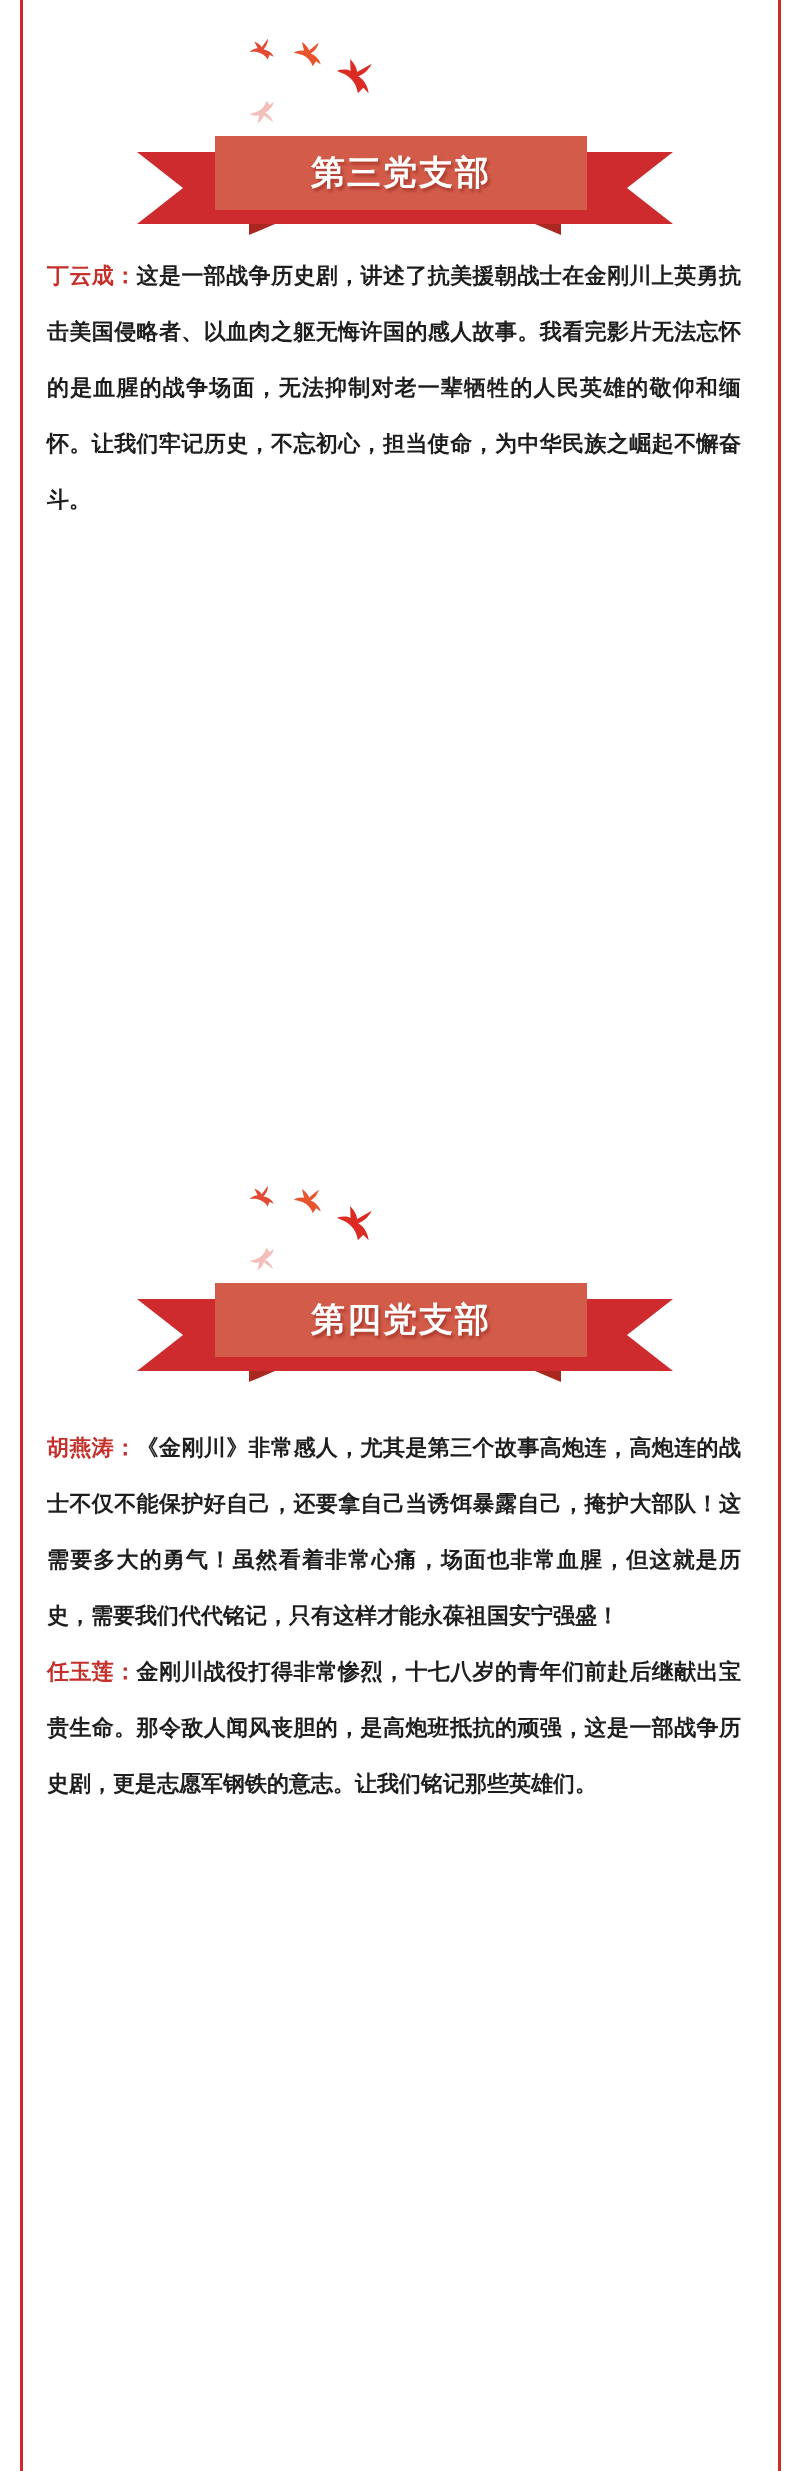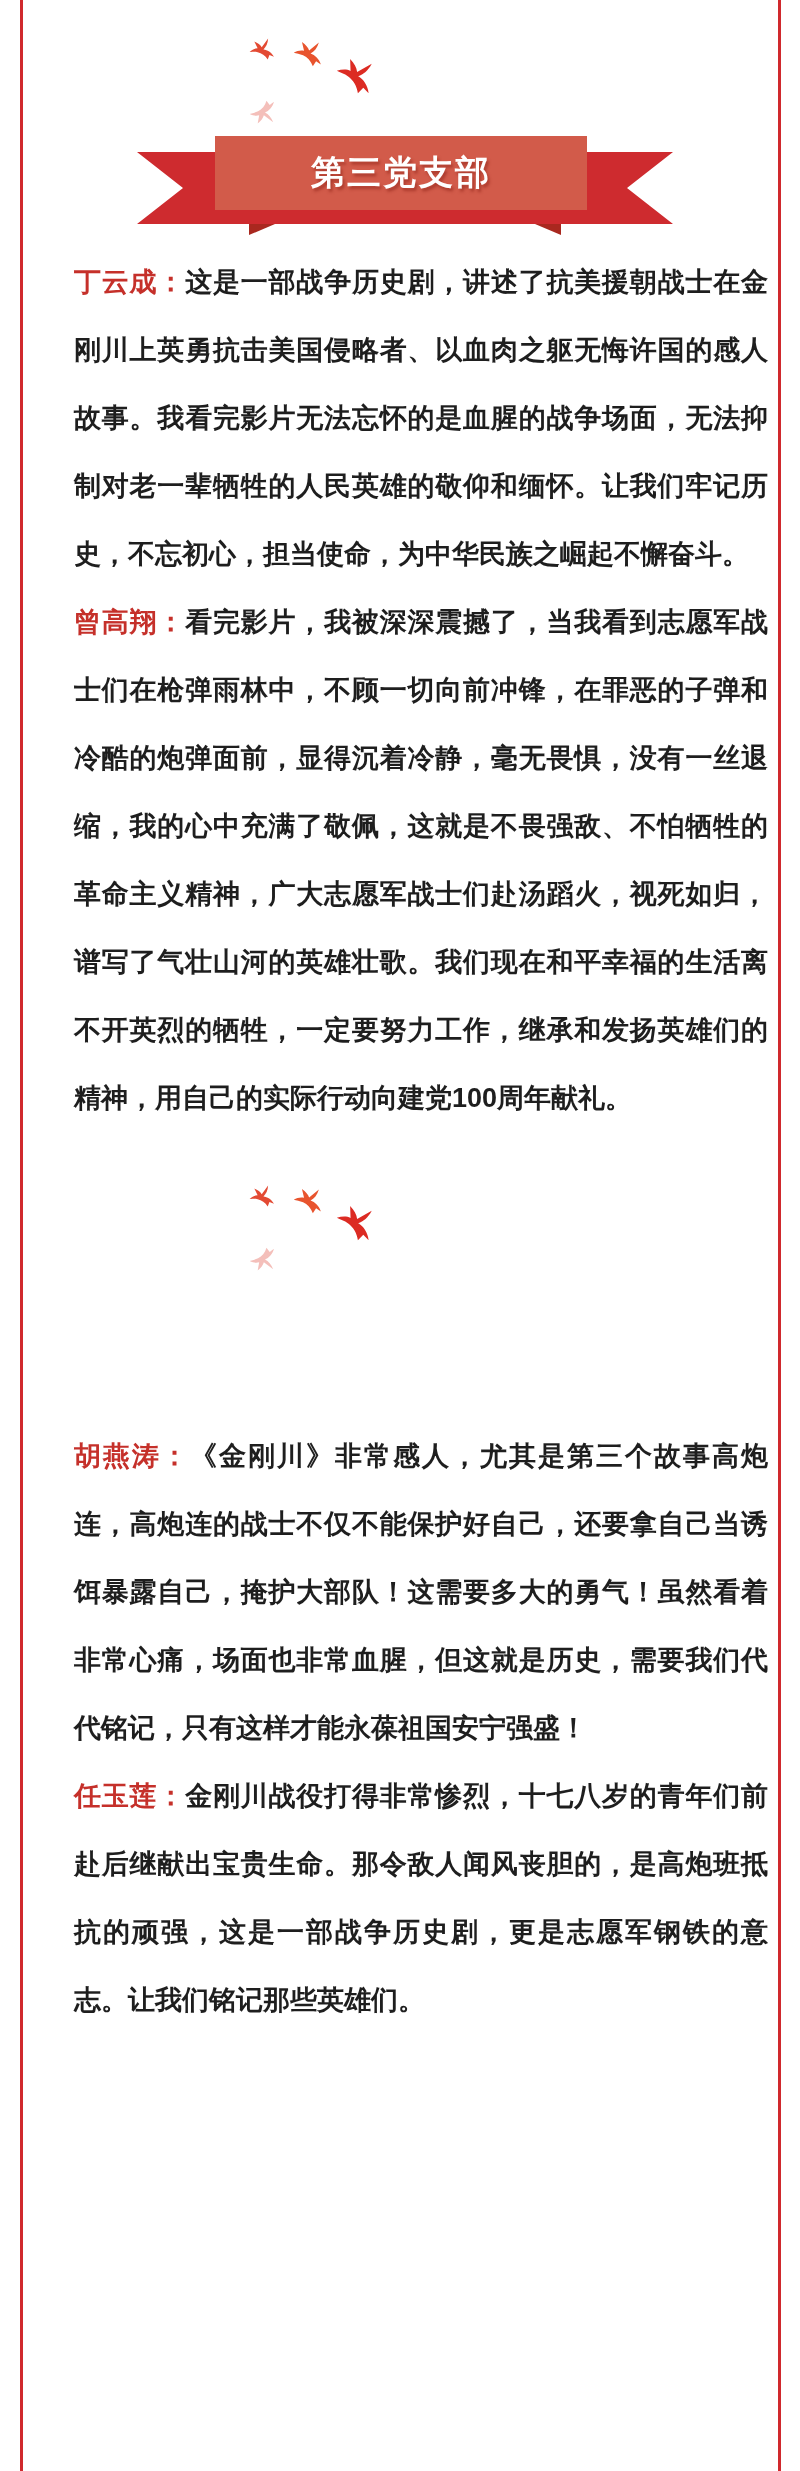--- a/index.html
+++ b/index.html
@@ -52,27 +52,27 @@
   }
   .banner-title {
     color: var(--banner-text, #FFFFFF);
     font-size: 34px; font-weight: 700; letter-spacing: 2px;
     text-shadow: 2px 3px 3px rgba(141, 32, 22, 0.55);
     white-space: nowrap;
   }
 
   
   .text {
-    position: absolute; left: 74px; width: 694px;
-    font-size: 27px; line-height: 68px; font-weight: 700;
+    position: absolute; left: 47px; width: 694px;
+    font-size: 22px; line-height: 56px; font-weight: 700;
     color: var(--body-text, #1E1E1E);
     text-align: justify;
   }
   .section-1 .text { top: 248px; }
-  .section-2 .text { top: 275px; }
+  .section-2 .text { top: 275px; font-family: Liberation Mono, monospace; }
   .para { margin: 0; }
   .speaker { color: var(--speaker-name, #C5302A); font-weight: 700; }
 
   .svg-defs { position: absolute; width: 0; height: 0; overflow: hidden; }
 </style>
 </head>
 <body>
 
 <svg class="svg-defs" xmlns="http://www.w3.org/2000/svg" aria-hidden="true">
   <defs>
@@ -101,36 +101,43 @@
     <div class="ribbon">
       <div class="band"></div>
       <div class="fold fold-l"></div>
       <div class="fold fold-r"></div>
       <div class="panel">
         <span class="banner-title">第三党支部</span>
       </div>
     </div>
     <div class="text">
         <p class="para"><span class="speaker">丁云成：</span><span class="content">这是一部战争历史剧，讲述了抗美援朝战士在金刚川上英勇抗击美国侵略者、以血肉之躯无悔许国的感人故事。我看完影片无法忘怀的是血腥的战争场面，无法抑制对老一辈牺牲的人民英雄的敬仰和缅怀。让我们牢记历史，不忘初心，担当使命，为中华民族之崛起不懈奋斗。</span></p>
-        <p class="para"><span class="speaker">曾高翔：</span><span class="content">看完影片，我被深深震撼了，当我看到志愿军战士们在枪弹雨林中，不顾一切向前冲锋，在罪恶的子弹和冷酷的炮弹面前，显得沉着冷静，毫无畏惧，没有一丝退缩，我的心中充满了敬佩，这就是不畏强敌、不怕牺牲的革命主义精神，广大志愿军战士们赴汤蹈火，视死如归，谱写了气壮山河的英雄壮歌。我们现在和平幸福的生活离不开英烈的牺牲，一定要努力工作，继承和发扬英雄们的精神，用自己的实际行动向建党100周年献礼。</span></p>
       </div>
   </section>
     <section class="section section-2">
     <div class="birds">
       <svg class="bird" viewBox="0 0 64 48" preserveAspectRatio="none">
           <use href="#bird-shape"></use>
         </svg>
       <svg class="bird" viewBox="0 0 64 48" preserveAspectRatio="none">
           <use href="#bird-shape"></use>
         </svg>
       <svg class="bird" viewBox="0 0 64 48" preserveAspectRatio="none">
           <use href="#bird-shape"></use>
         </svg>
       <svg class="bird" viewBox="0 0 64 48" preserveAspectRatio="none">
           <use href="#bird-shape"></use>
         </svg>
     </div>
+    <div class="ribbon">
+      <div class="band"></div>
+      <div class="fold fold-l"></div>
+      <div class="fold fold-r"></div>
+      <div class="panel">
+        <span class="banner-title">第四党支部</span>
+      </div>
+    </div>
     <div class="text">
         <p class="para"><span class="speaker">胡燕涛：</span><span class="content">《金刚川》非常感人，尤其是第三个故事高炮连，高炮连的战士不仅不能保护好自己，还要拿自己当诱饵暴露自己，掩护大部队！这需要多大的勇气！虽然看着非常心痛，场面也非常血腥，但这就是历史，需要我们代代铭记，只有这样才能永葆祖国安宁强盛！</span></p>
         <p class="para"><span class="speaker">任玉莲：</span><span class="content">金刚川战役打得非常惨烈，十七八岁的青年们前赴后继献出宝贵生命。那令敌人闻风丧胆的，是高炮班抵抗的顽强，这是一部战争历史剧，更是志愿军钢铁的意志。让我们铭记那些英雄们。</span></p>
       </div>
   </section>
   </div>
 
 </body></html>

